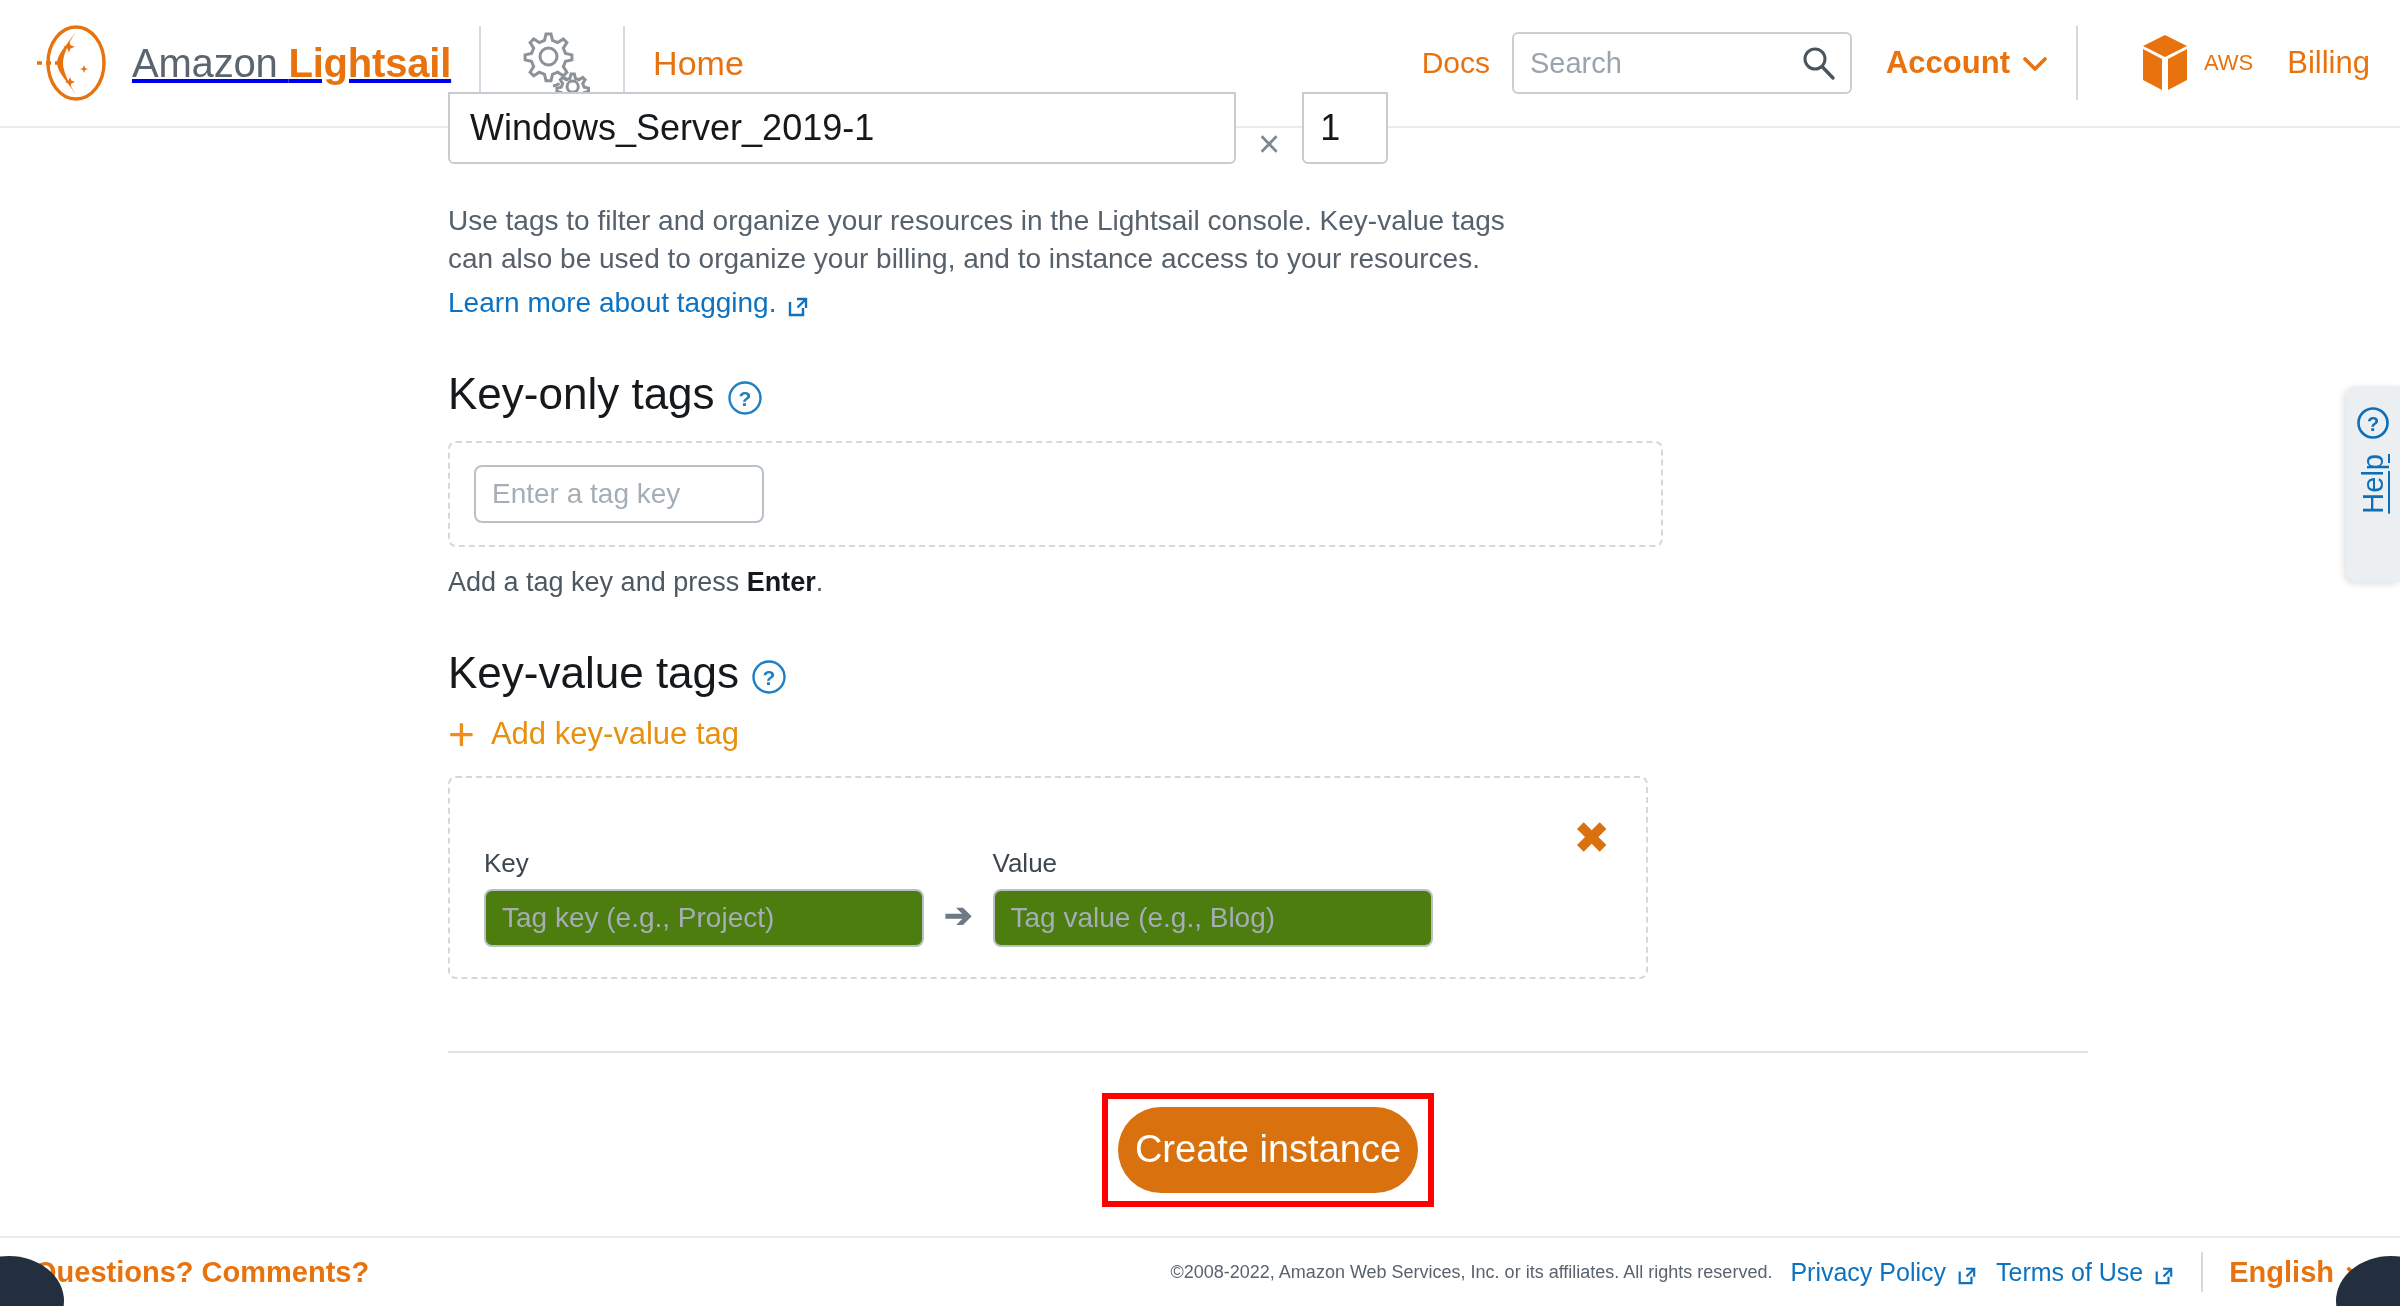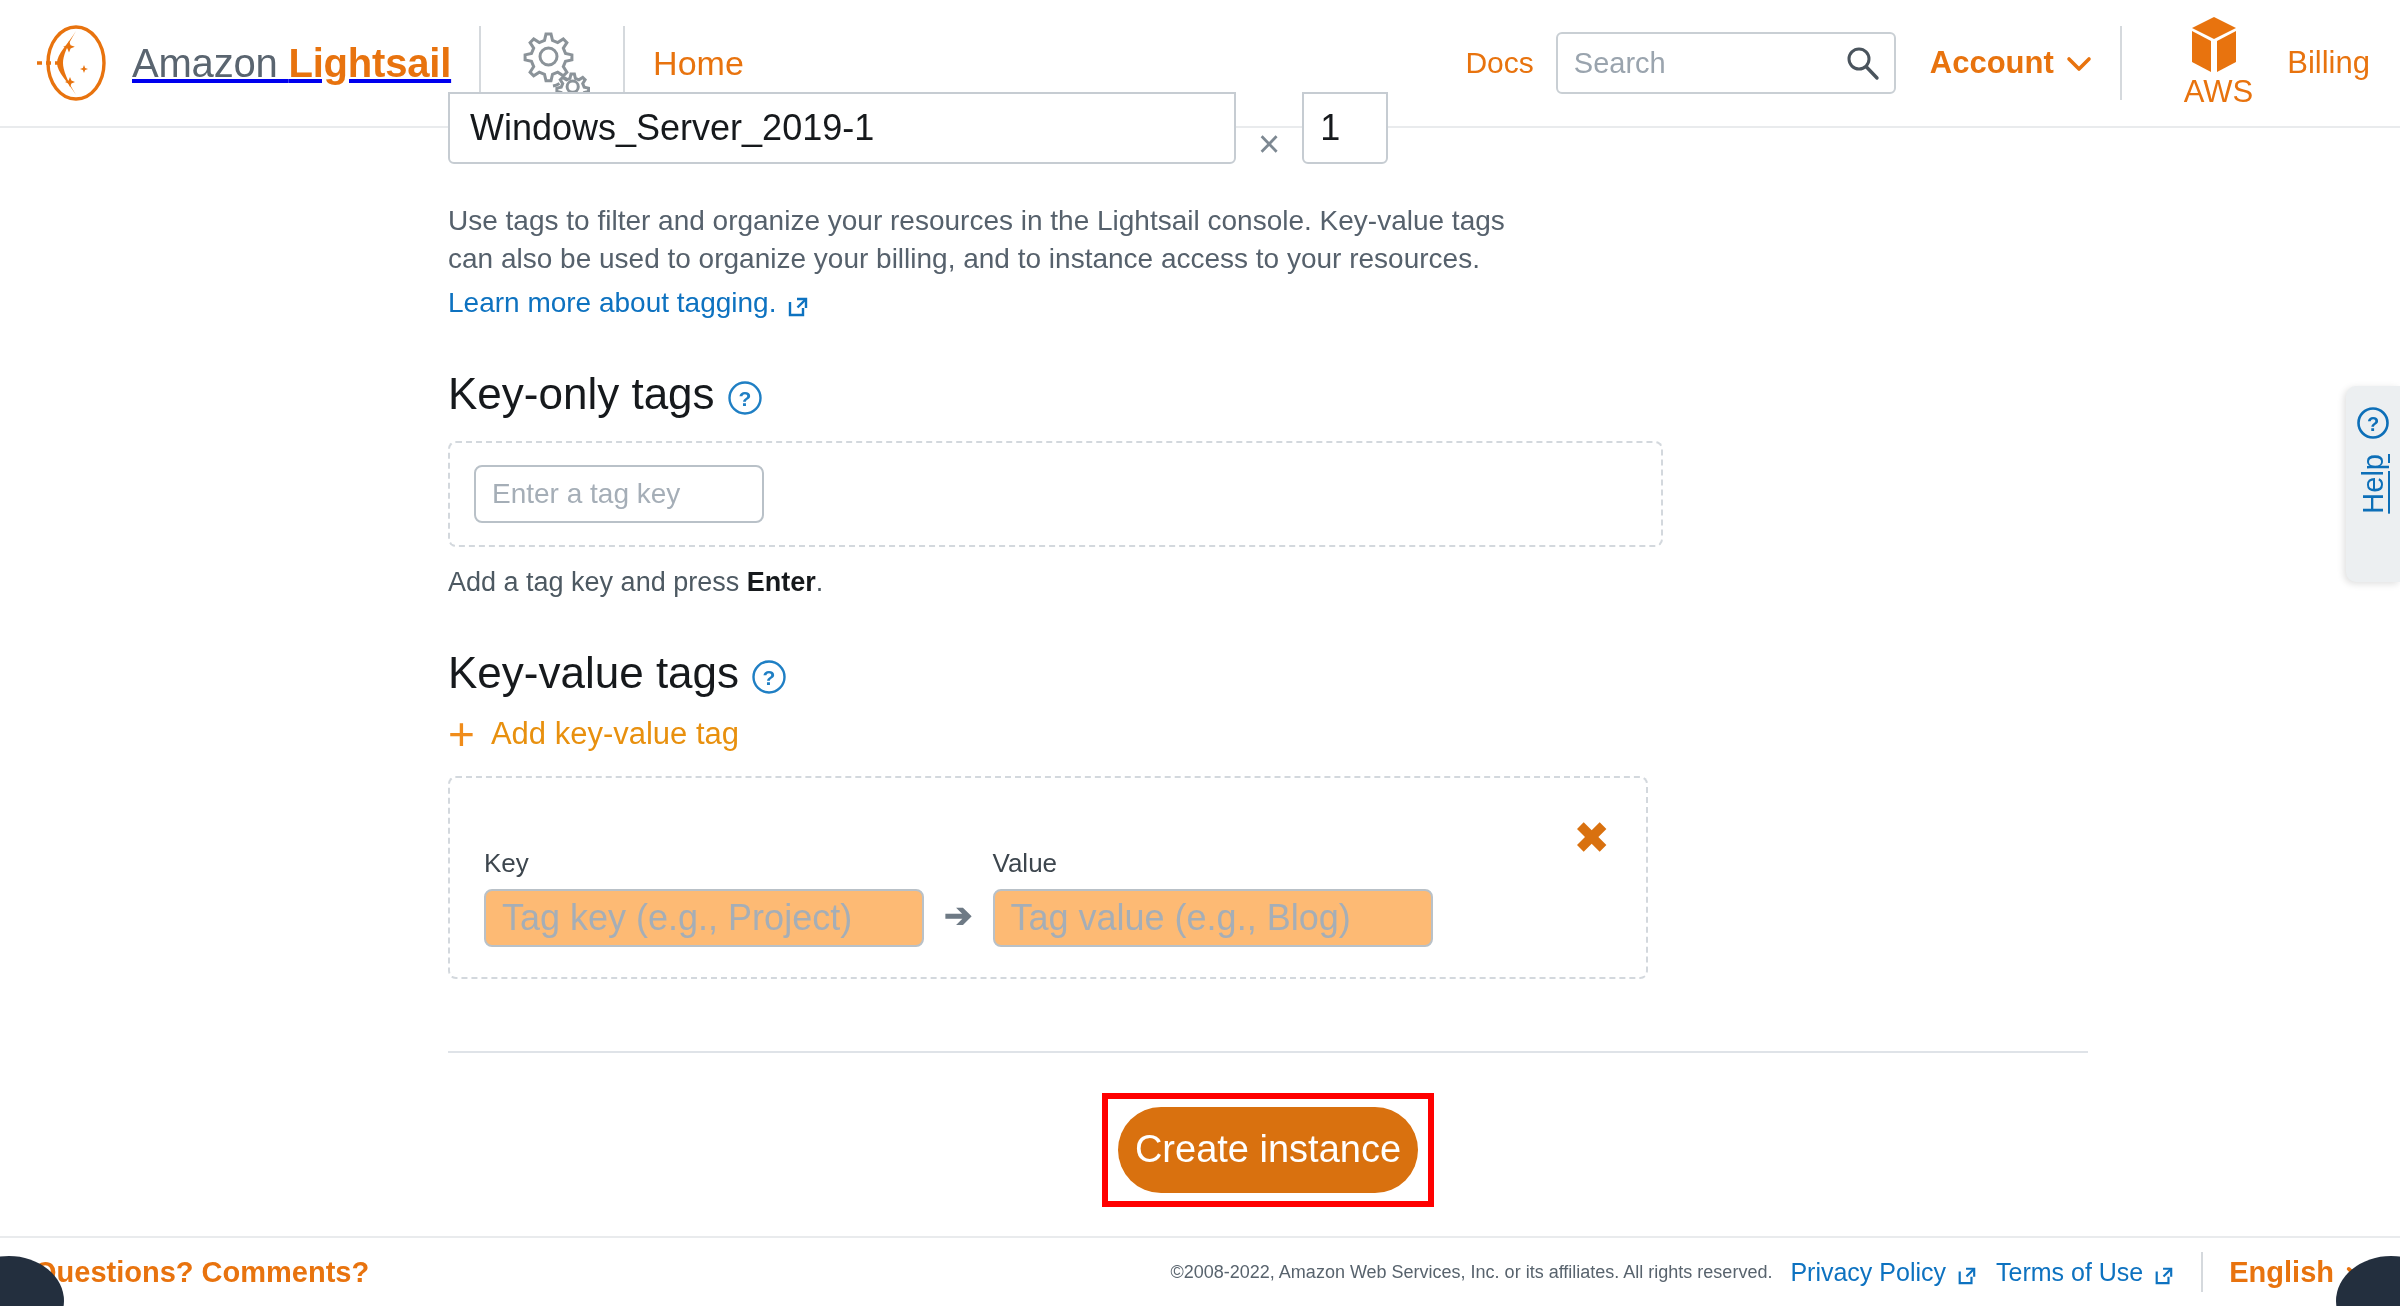--- a/index.html
+++ b/index.html
@@ -72,23 +72,23 @@
   .search-icon { width: 36px; height: 36px; margin-left: auto; }
 
   .account-link {
     font-size: 31px; color: #e8730e;
     text-decoration: none; margin-left: 34px;
     display: flex; align-items: center;
     white-space: nowrap; font-weight: 700;
   }
   .caret { margin-left: 12px; font-size: 25px; line-height: 1; }
   .aws-link {
-    display: flex; align-items: flex-end;
+    display: flex; align-items: center;
     margin-left: 34px; text-decoration: none;
-    font-size: 31px; color: #e8730e; white-space: nowrap; flex-direction: column;
+    font-size: 22px; color: #e8730e; white-space: nowrap;
   }
   .aws-cube { width: 50px; height: 58px; margin-right: 14px; }
   .billing-link {
     font-size: 31px; color: #e8730e;
     text-decoration: none; margin-left: 34px;
     white-space: nowrap;
   }
 
   
   .main {
@@ -198,22 +198,22 @@
   }
   .kv-field-label {
     font-size: 26px; color: #3d464e;
     margin-bottom: 10px;
     margin-top: 44px;
   }
   .kv-input {
     width: 440px; height: 58px;
     border: 2px solid #b9c1c8;
     border-radius: 8px;
-    font-size: 36px; color: #16191c;
-    padding: 0 16px; outline: none; background:#fdba74;
+    font-size: 28px; color: #16191c;
+    padding: 0 16px; outline: none; background:#4d7c0f;
     font-family: "Liberation Sans", sans-serif;
   }
   .kv-input::placeholder { color: #a5aeb7; }
   .kv-arrow {
     margin: 0 20px 12px 20px;
     font-size: 34px; color: #6e7a85; font-weight: 700;
   }
   .kv-remove {
     position: absolute; right: 36px; top: 38px;
     color: #d9710f; font-size: 44px;

